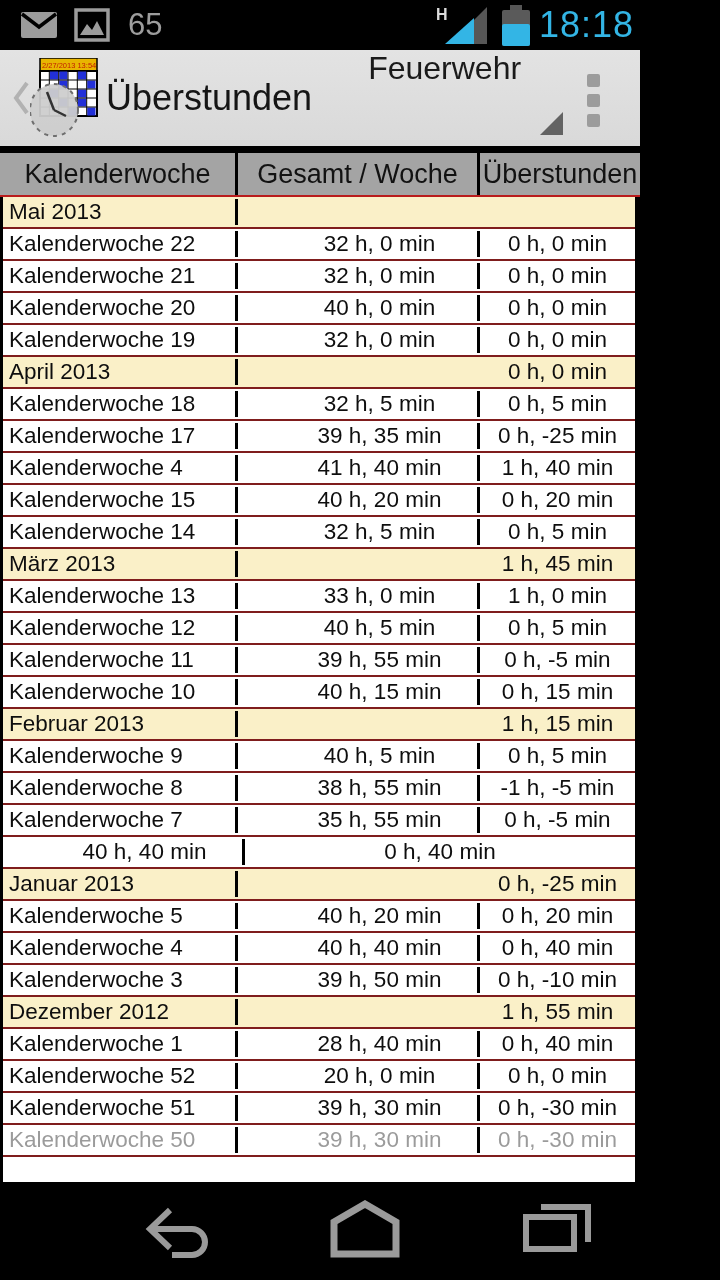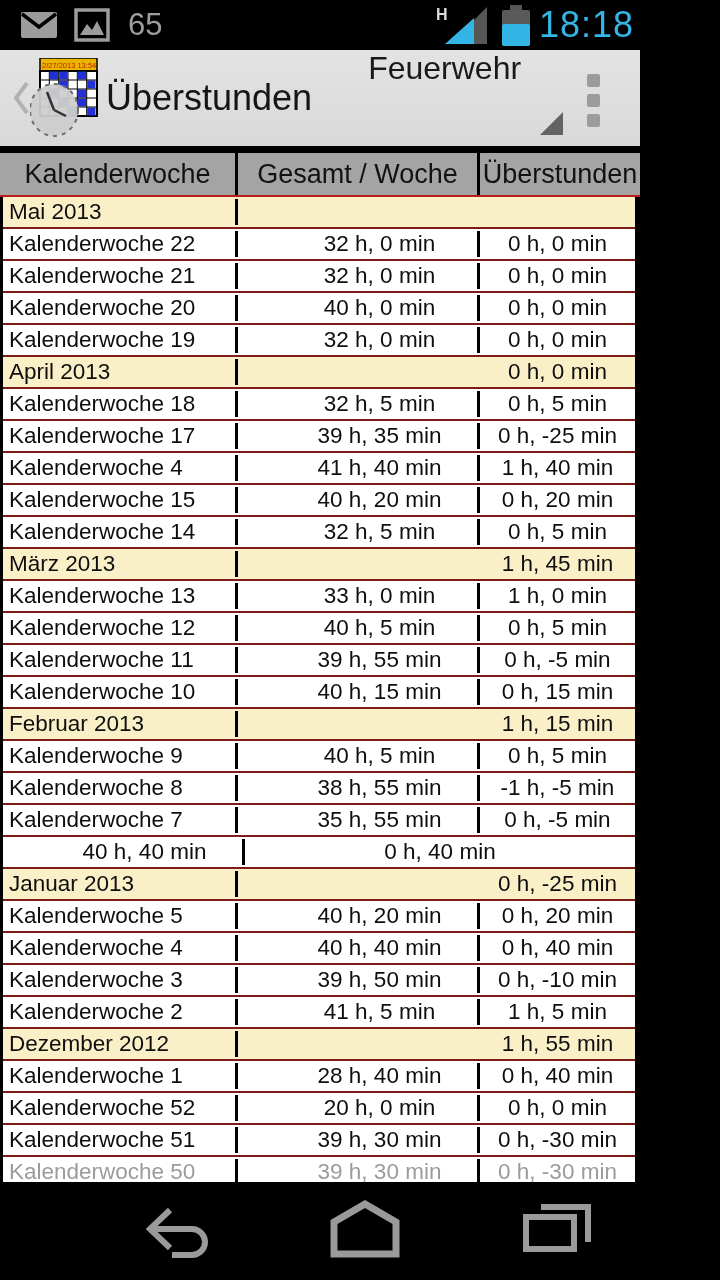--- a/index.html
+++ b/index.html
@@ -244,25 +244,20 @@
       <div class="trow week">
         <div class="c1">Kalenderwoche 4</div>
         <div class="c2">40 h, 40 min</div>
         <div class="c3">0 h, 40 min</div>
       </div>
       <div class="trow week">
         <div class="c1">Kalenderwoche 3</div>
         <div class="c2">39 h, 50 min</div>
         <div class="c3">0 h, -10 min</div>
       </div>
-      <div class="trow week">
-        <div class="c1">Kalenderwoche 2</div>
-        <div class="c2">41 h, 5 min</div>
-        <div class="c3">1 h, 5 min</div>
-      </div>
       <div class="trow month">
         <div class="c1">Dezember 2012</div>
         <div class="c2"></div>
         <div class="c3">1 h, 55 min</div>
       </div>
       <div class="trow week">
         <div class="c1">Kalenderwoche 1</div>
         <div class="c2">28 h, 40 min</div>
         <div class="c3">0 h, 40 min</div>
       </div>

